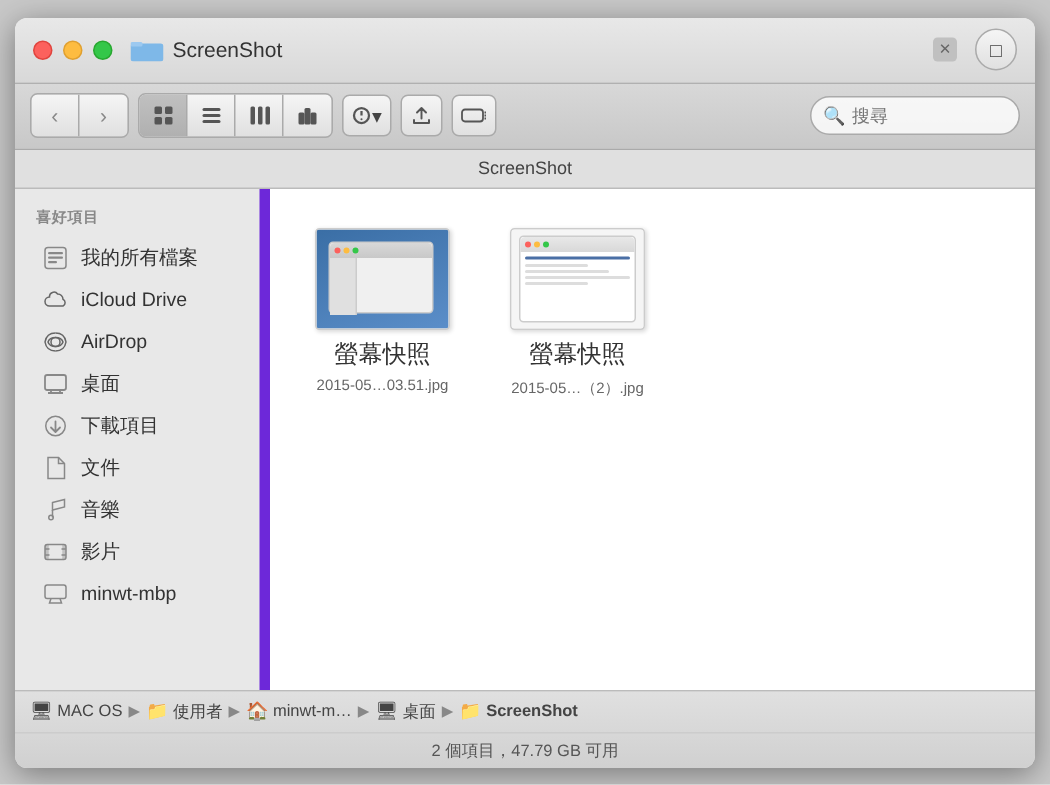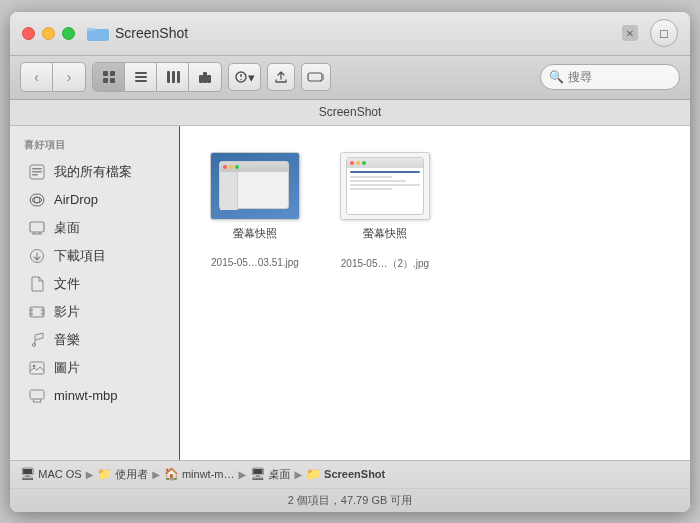--- a/index.html
+++ b/index.html
@@ -176,21 +176,21 @@
     
     .main {
       display: flex;
       flex: 1;
       overflow: hidden;
     }
     
     .sidebar {
       width: 170px;
       background: #e8e8e8;
-      border-right: 1px solid #6d28d9;
+      border-right: 7px solid #6d28d9;
       overflow-y: auto;
       flex-shrink: 0;
       padding: 8px 0;
     }
     .sidebar-section-title {
       font-size: 10px;
       font-weight: 700;
       color: #888;
       padding: 4px 14px 6px;
       text-transform: uppercase;
@@ -244,25 +244,25 @@
       height: 68px;
       border: 1px solid #ccc;
       border-radius: 3px;
       background: #f9f9f9;
       overflow: hidden;
       margin-bottom: 6px;
       position: relative;
       box-shadow: 1px 1px 3px rgba(0,0,0,0.15);
     }
     .file-name {
-      font-size: 11px;
+      font-size: 16px;
       color: #333;
       text-align: center;
       font-weight: 500;
-      margin-bottom: 16px;
+      margin-bottom: 5px;
     }
     .file-date {
       font-size: 10px;
       color: #666;
       text-align: center;
     }
     
     .statusbar {
       height: 52px;
       background: linear-gradient(to bottom, #e0e0e0, #d0d0d0);
@@ -463,20 +463,28 @@
           <svg width="16" height="16" viewBox="0 0 16 16">
               <rect x="1" y="1" width="14" height="14" rx="2" stroke="#888" stroke-width="1" fill="none"></rect>
               <rect x="3" y="4" width="10" height="1.5" rx="0.75" fill="#888"></rect>
               <rect x="3" y="7" width="10" height="1.5" rx="0.75" fill="#888"></rect>
               <rect x="3" y="10" width="6" height="1.5" rx="0.75" fill="#888"></rect>
             </svg>
         </div>
         <span class="sidebar-item-label">我的所有檔案</span>
       </div>
 
+      <div class="sidebar-item">
+        <div class="sidebar-item-icon">
+          <svg width="16" height="12" viewBox="0 0 16 12">
+              <path d="M13 10H4a3 3 0 0 1 0-6 3 3 0 0 1 5.4-2A3.5 3.5 0 0 1 13 5.5a2.5 2.5 0 0 1 0 4.5z" stroke="#666" stroke-width="1" fill="none"></path>
+            </svg>
+        </div>
+        <span class="sidebar-item-label">iCloud Drive</span>
+      </div>
 
       <div class="sidebar-item">
         <div class="sidebar-item-icon">
           <svg width="16" height="16" viewBox="0 0 16 16">
               <circle cx="8" cy="8" r="3" stroke="#666" stroke-width="1" fill="none"></circle>
               <path d="M8 5 Q4 5 3 8 Q4 11 8 11" stroke="#666" stroke-width="1" fill="none"></path>
               <path d="M8 5 Q12 5 13 8 Q12 11 8 11" stroke="#666" stroke-width="1" fill="none"></path>
               <path d="M8 2 Q2 2 1 8 Q2 14 8 14" stroke="#666" stroke-width="1" fill="none"></path>
               <path d="M8 2 Q14 2 15 8 Q14 14 8 14" stroke="#666" stroke-width="1" fill="none"></path>
             </svg>
@@ -508,58 +516,48 @@
       </div>
 
       <div class="sidebar-item">
         <div class="sidebar-item-icon">
           <svg width="14" height="16" viewBox="0 0 14 16">
               <path d="M2 1 H9 L13 5 V15 H2 Z" stroke="#888" stroke-width="1" fill="none"></path>
               <path d="M9 1 V5 H13" stroke="#888" stroke-width="1" fill="none"></path>
             </svg>
         </div>
         <span class="sidebar-item-label">文件</span>
+      </div>
+
+      <div class="sidebar-item">
+        <div class="sidebar-item-icon">
+          <svg width="14" height="16" viewBox="0 0 14 16">
+              <path d="M5 3 L13 1 L13 6 L5 8 Z" stroke="#888" stroke-width="1" fill="none"></path>
+              <line x1="5" y1="8" x2="5" y2="13" stroke="#888" stroke-width="1"></line>
+              <circle cx="4" cy="13" r="1.5" stroke="#888" stroke-width="1" fill="none"></circle>
+            </svg>
+        </div>
+        <span class="sidebar-item-label">音樂</span>
       </div>
 
       <div class="sidebar-item">
         <div class="sidebar-item-icon">
           <svg width="16" height="14" viewBox="0 0 16 14">
               <rect x="1" y="2" width="14" height="10" rx="1.5" stroke="#888" stroke-width="1" fill="none"></rect>
               <rect x="1" y="2" width="2.5" height="10" rx="0.5" fill="#888" opacity="0.4"></rect>
               <rect x="12.5" y="2" width="2.5" height="10" rx="0.5" fill="#888" opacity="0.4"></rect>
               <line x1="1" y1="5" x2="4" y2="5" stroke="#888" stroke-width="1"></line>
               <line x1="1" y1="9" x2="4" y2="9" stroke="#888" stroke-width="1"></line>
               <line x1="12" y1="5" x2="15" y2="5" stroke="#888" stroke-width="1"></line>
               <line x1="12" y1="9" x2="15" y2="9" stroke="#888" stroke-width="1"></line>
             </svg>
         </div>
         <span class="sidebar-item-label">影片</span>
       </div>
 
-      <div class="sidebar-item">
-        <div class="sidebar-item-icon">
-          <svg width="14" height="16" viewBox="0 0 14 16">
-              <path d="M5 3 L13 1 L13 6 L5 8 Z" stroke="#888" stroke-width="1" fill="none"></path>
-              <line x1="5" y1="8" x2="5" y2="13" stroke="#888" stroke-width="1"></line>
-              <circle cx="4" cy="13" r="1.5" stroke="#888" stroke-width="1" fill="none"></circle>
-            </svg>
-        </div>
-        <span class="sidebar-item-label">音樂</span>
-      </div>
-
-      <div class="sidebar-item">
-        <div class="sidebar-item-icon">
-          <svg width="16" height="14" viewBox="0 0 16 14">
-              <rect x="1" y="1" width="14" height="12" rx="1.5" stroke="#888" stroke-width="1" fill="none"></rect>
-              <circle cx="5" cy="5" r="1.5" fill="#888"></circle>
-              <path d="M1 10 L5 7 L8 9 L11 6 L15 10" stroke="#888" stroke-width="1" fill="none" stroke-linejoin="round"></path>
-            </svg>
-        </div>
-        <span class="sidebar-item-label">圖片</span>
-      </div>
 
       <div class="sidebar-item">
         <div class="sidebar-item-icon">
           <svg width="16" height="14" viewBox="0 0 16 14">
               <rect x="1" y="1" width="14" height="9" rx="1.5" stroke="#888" stroke-width="1" fill="none"></rect>
               <path d="M5 10 L4 13 L12 13 L11 10" stroke="#888" stroke-width="1" fill="none"></path>
             </svg>
         </div>
         <span class="sidebar-item-label">minwt-mbp</span>
       </div>

